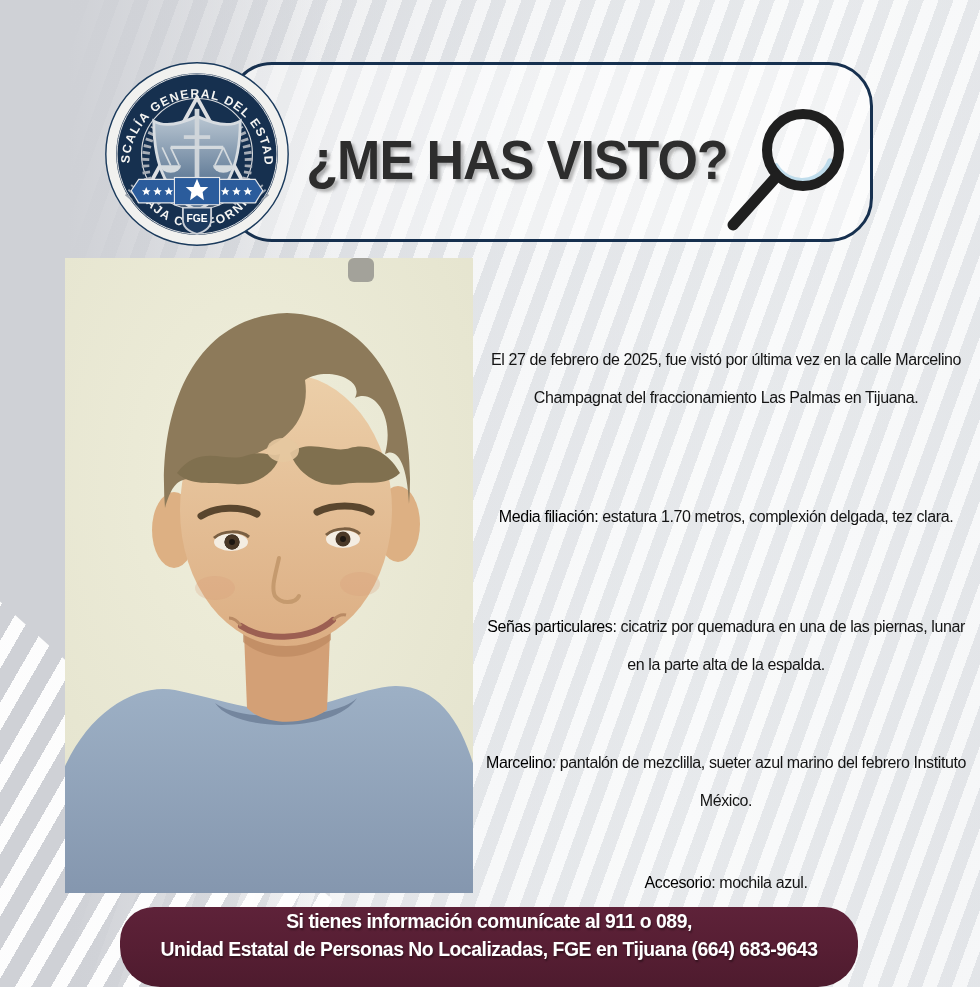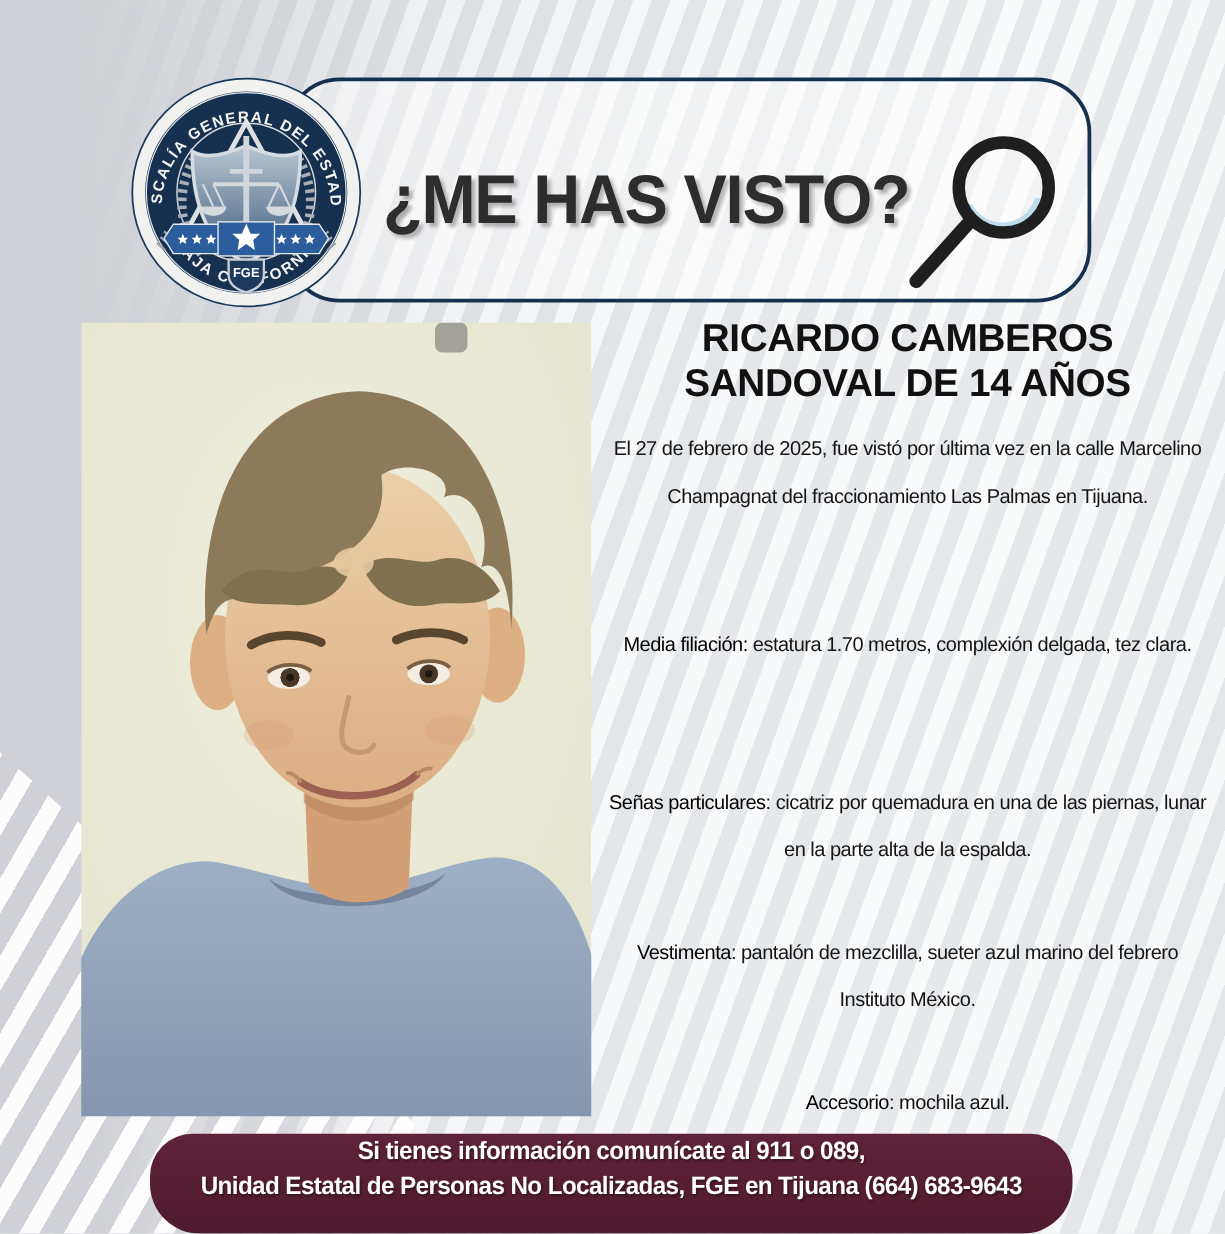--- a/index.html
+++ b/index.html
@@ -23,21 +23,21 @@
   .seal{position:absolute;left:103px;top:60px;width:188px;height:188px;}
   .magnifier{position:absolute;left:716px;top:102px;width:135px;height:142px;}
   
   .photo{position:absolute;left:65px;top:258px;width:408px;height:635px;}
   
   .infocol{position:absolute;left:482px;width:488px;text-align:center;color:#111;}
   .name{top:253px;font-size:31px;font-weight:bold;line-height:36px;letter-spacing:-.3px;}
   .para{font-size:16px;line-height:38px;letter-spacing:-.4px;color:#141414;}
   .p1{top:341px;}
   .p2{top:498px;}
-  .p3{top:624px;}
+  .p3{top:608px;}
   .p4{top:744px;}
   .p5{top:864px;}
   .para b{font-weight:normal;color:#000;}
   
   .footer{position:absolute;left:120px;top:907px;width:738px;height:80px;
     background:linear-gradient(180deg,#5e2239 0%,#561e33 55%,#4e1b2e 100%);
     border-radius:34px 34px 40px 40px;color:#fff;text-align:center;
     font-weight:bold;box-sizing:border-box;}
   .footer .fl{font-size:20px;line-height:28px;letter-spacing:-.5px;white-space:nowrap;
     text-shadow:1px 2px 2px rgba(0,0,0,.4);transform:scaleX(.97);}
@@ -161,32 +161,28 @@
       <path d="M149,280 C 158,272 176,272 184,279" stroke="#7a5f42" stroke-width="3" fill="none"></path>
       <path d="M261,277 C 270,269 288,269 295,276" stroke="#7a5f42" stroke-width="3" fill="none"></path>
     </g>
     <path d="M214,300 C 210,318 206,330 210,338 C 216,346 230,346 234,338" stroke="#c59a6e" stroke-width="4" fill="none" stroke-linecap="round"></path>
     <path d="M176,368 C 200,384 246,382 268,362" stroke="#9c5f52" stroke-width="6" fill="none" stroke-linecap="round"></path>
     <path d="M176,368 C 172,362 168,360 164,360 M268,362 C 273,357 277,356 281,357" stroke="#b98a64" stroke-width="3" fill="none"></path>
     <ellipse cx="150" cy="330" rx="20" ry="12" fill="#d89a76" opacity=".25"></ellipse>
     <ellipse cx="295" cy="326" rx="20" ry="12" fill="#d89a76" opacity=".25"></ellipse>
   </svg>
 
-  <div class="infocol name">
-    <div>RICARDO CAMBEROS</div>
-    <div>SANDOVAL DE 14 AÑOS</div>
-  </div>
 
   <div class="infocol para p1">El 27 de febrero de 2025, fue vistó por última vez en la calle Marcelino Champagnat del fraccionamiento Las Palmas en Tijuana.</div>
 
   <div class="infocol para p2"><b>Media filiación:</b><span> estatura 1.70 metros, complexión delgada, tez clara.</span></div>
 
   <div class="infocol para p3"><b>Señas particulares</b><span>: cicatriz por quemadura en una de las piernas, lunar en la parte alta de la espalda.</span></div>
 
-  <div class="infocol para p4"><b>Vestimenta</b><span>: pantalón de mezclilla, sueter azul marino del febrero Instituto México.</span></div>
+  <div class="infocol para p4"><b>Marcelino</b><span>: pantalón de mezclilla, sueter azul marino del febrero Instituto México.</span></div>
 
   <div class="infocol para p5"><b>Accesorio</b><span>: mochila azul.</span></div>
 
   <div class="footer">
     <div class="fl">Si tienes información comunícate al 911 o 089,</div>
     <div class="fl">Unidad Estatal de Personas No Localizadas, FGE en Tijuana (664) 683-9643</div>
   </div>
 
 </div>
 

